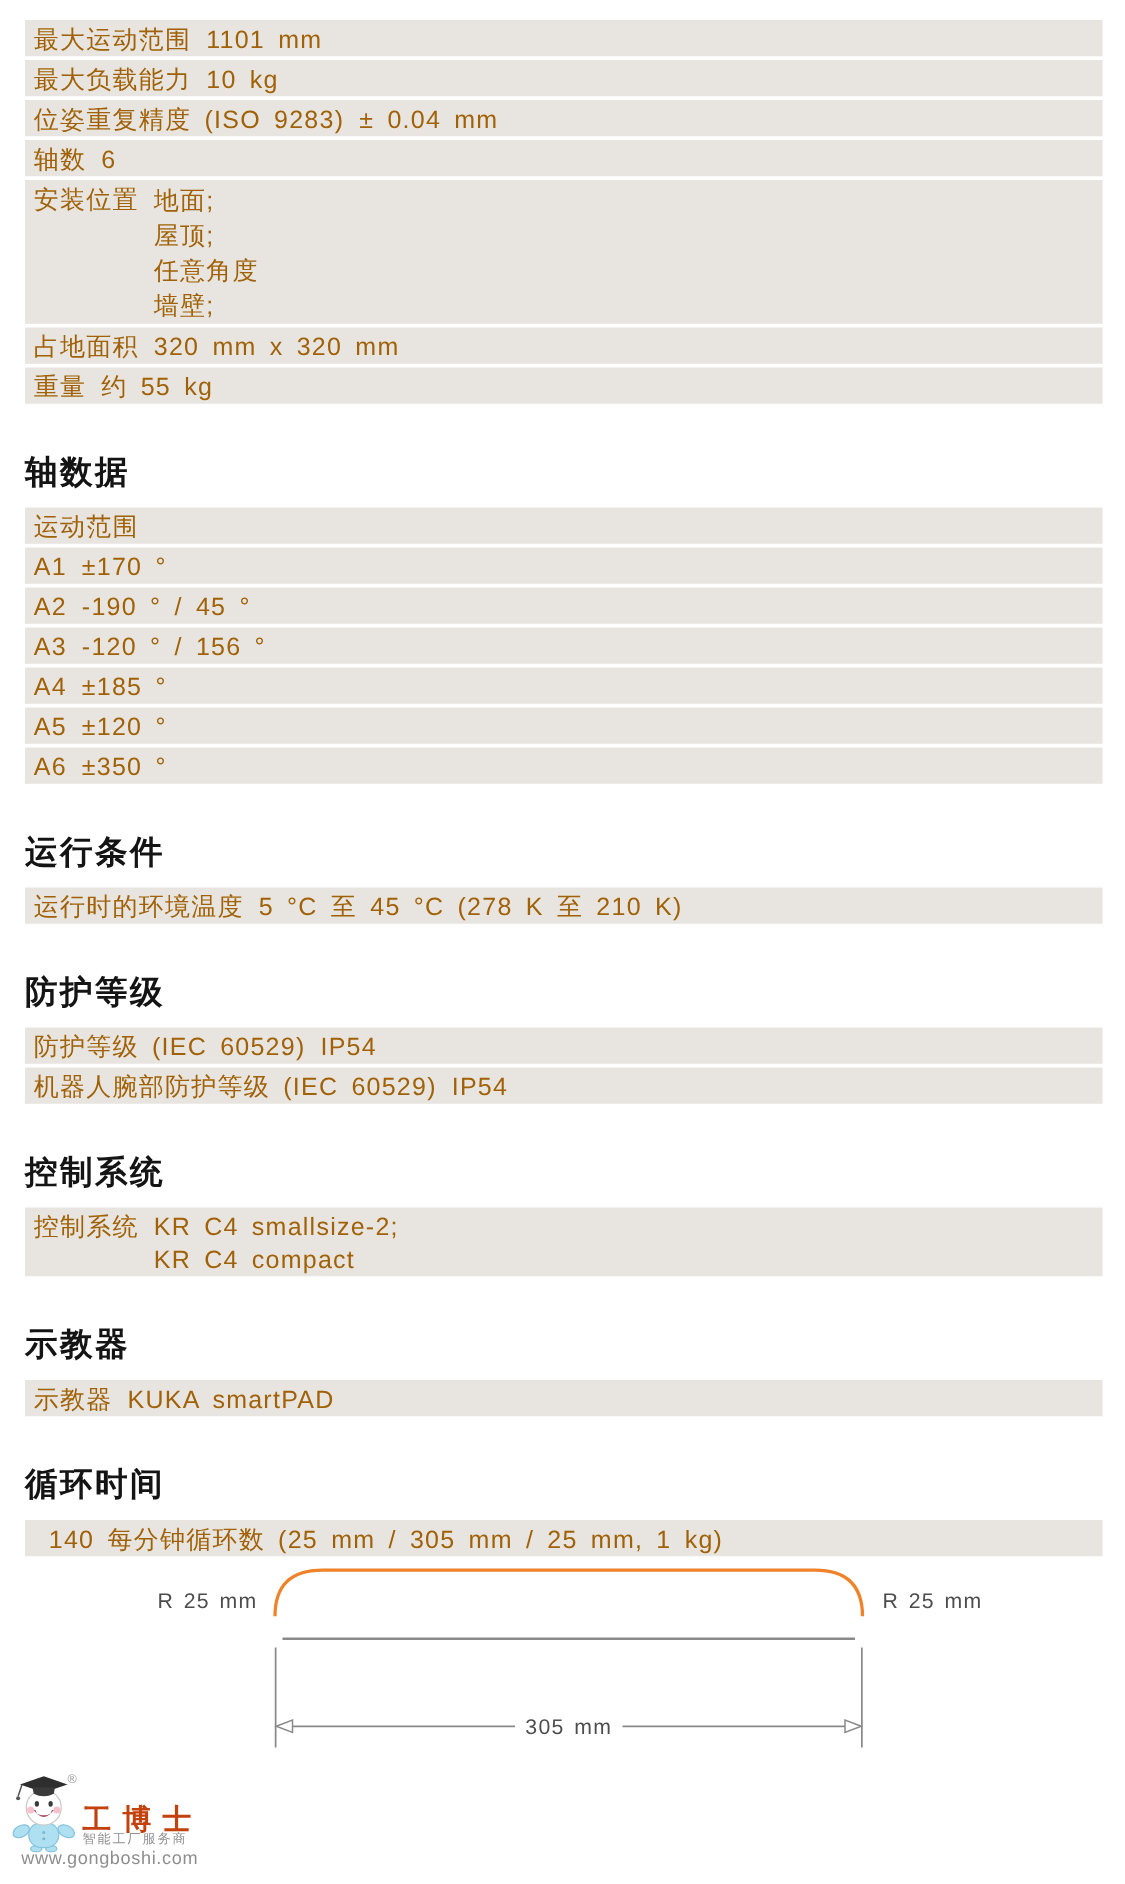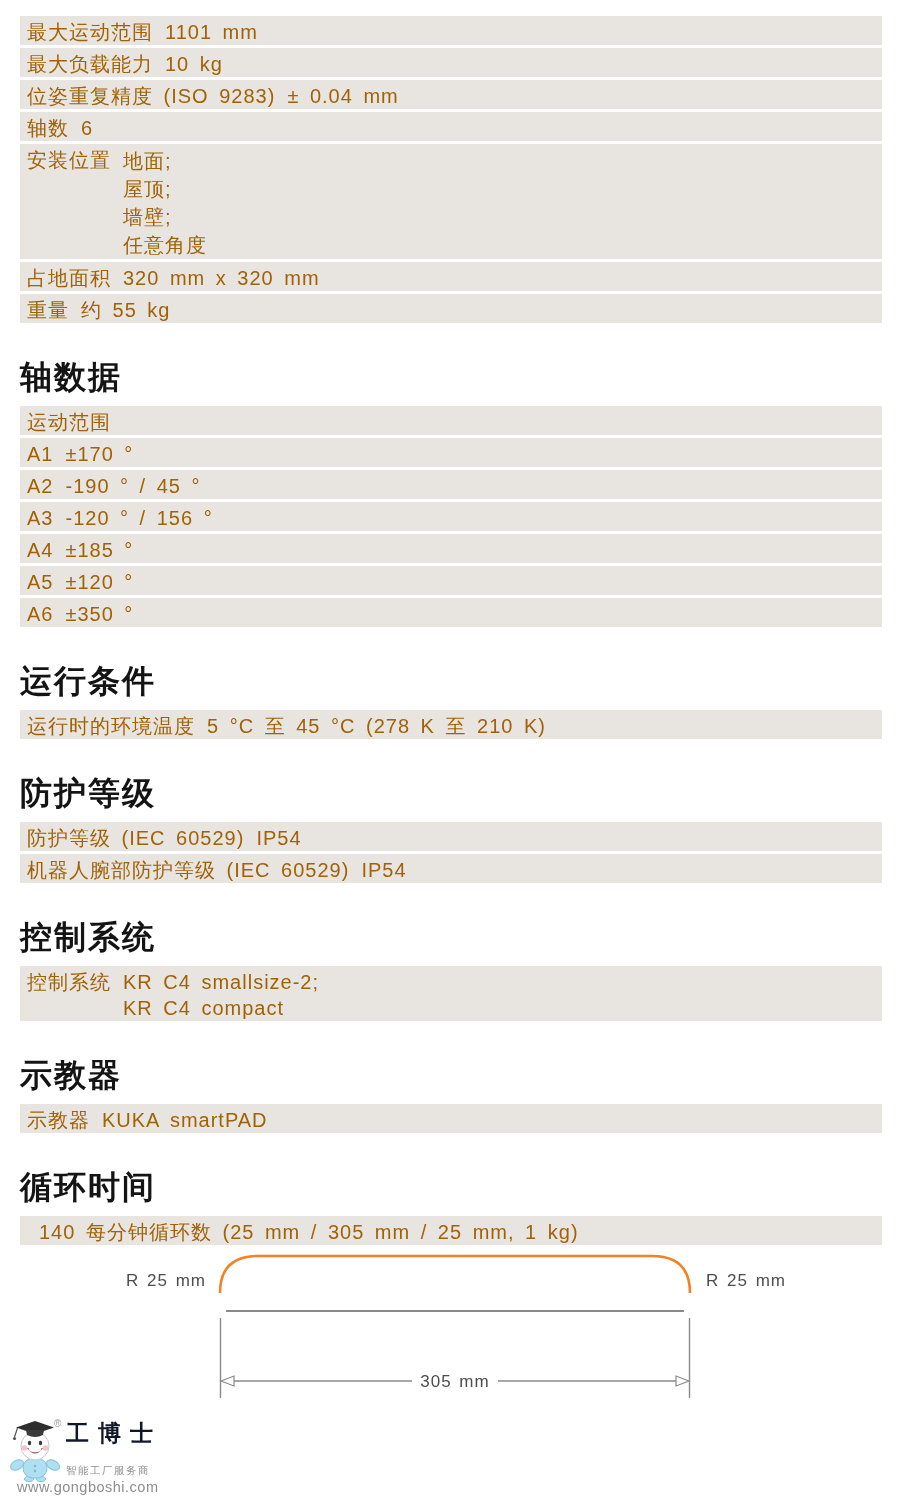--- a/index.html
+++ b/index.html
@@ -15,34 +15,34 @@
     background:#e8e5e1;margin-bottom:3px;
     padding:3px 10px 0 7px;
     font-size:20px;line-height:26px;color:#a16207;
     letter-spacing:1px;word-spacing:4px;
   }
   .row .label{text-align:left;white-space:nowrap;}
   .row .value{text-align:left;flex:1;margin-left:12px;}
   .row.tall .value div{line-height:28px;}
   .row.value-only{justify-content:flex-end;}
   h2{
-    font-size:32px;font-weight:bold;color:#141414;
+    font-size:26px;font-weight:bold;color:#141414;
     margin:40px 0 14px 0;letter-spacing:2px;line-height:29px;
   }
   svg.diagram{display:block;}
   svg text{
     font-family:"Liberation Sans","DejaVu Sans",sans-serif;
     fill:#4d4d4d;font-size:17px;letter-spacing:1px;word-spacing:2px;
   }
   .logo{position:absolute;left:6px;top:1418px;width:170px;height:82px;color:#8e8e8e;}
   .logo .mascot{position:absolute;left:2px;top:2px;}
   .logo .reg{position:absolute;left:48px;top:0;font-size:10px;color:#9a9a9a;}
   .logo .brand{
-    position:absolute;left:60px;top:0;font-size:23px;font-weight:bold;
-    letter-spacing:9px;color:#0f172a;font-family:"Liberation Serif","DejaVu Serif",serif;
+    position:absolute;left:60px;top:22px;font-size:23px;font-weight:bold;
+    letter-spacing:9px;color:#c2410c;font-family:"Liberation Serif","DejaVu Serif",serif;
   }
   .logo .subtitle{position:absolute;left:60px;top:46px;font-size:10.5px;letter-spacing:1.5px;color:#929292;}
   .logo .url{position:absolute;left:11px;top:61px;font-size:14.5px;letter-spacing:0.5px;color:#8e8e8e;}
 </style>
 </head>
 <body>
 
 <div class="page">
 
   <div>
@@ -60,22 +60,22 @@
     </div>
     <div class="row">
       <div class="label">轴数</div>
       <div class="value">6</div>
     </div>
     <div class="row tall">
       <div class="label">安装位置</div>
       <div class="value">
         <div>地面;</div>
         <div>屋顶;</div>
+        <div>任意角度</div>
         <div>墙壁;</div>
-        <div>任意角度</div>
       </div>
     </div>
     <div class="row">
       <div class="label">占地面积</div>
       <div class="value">320 mm x 320 mm</div>
     </div>
     <div class="row">
       <div class="label">重量</div>
       <div class="value">约 55 kg</div>
     </div>

